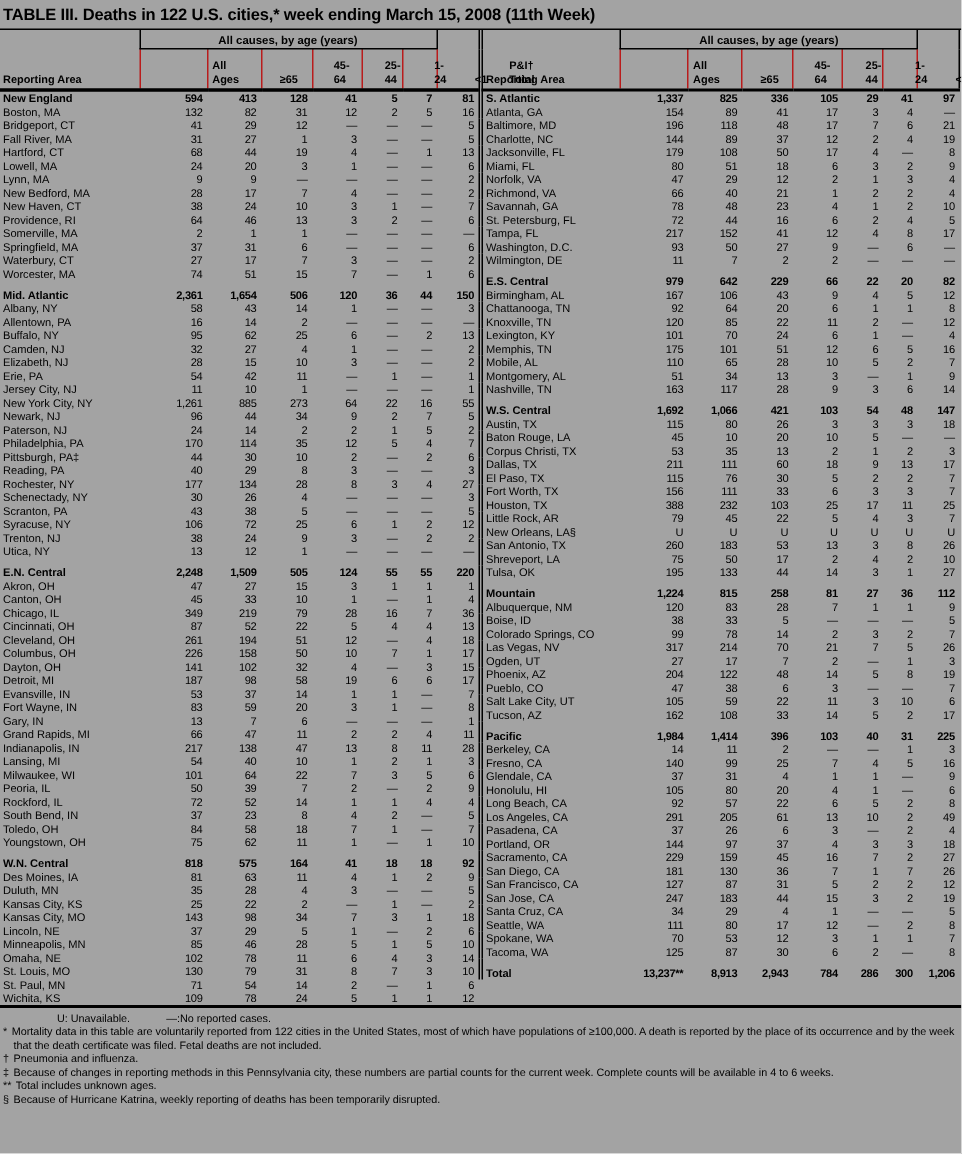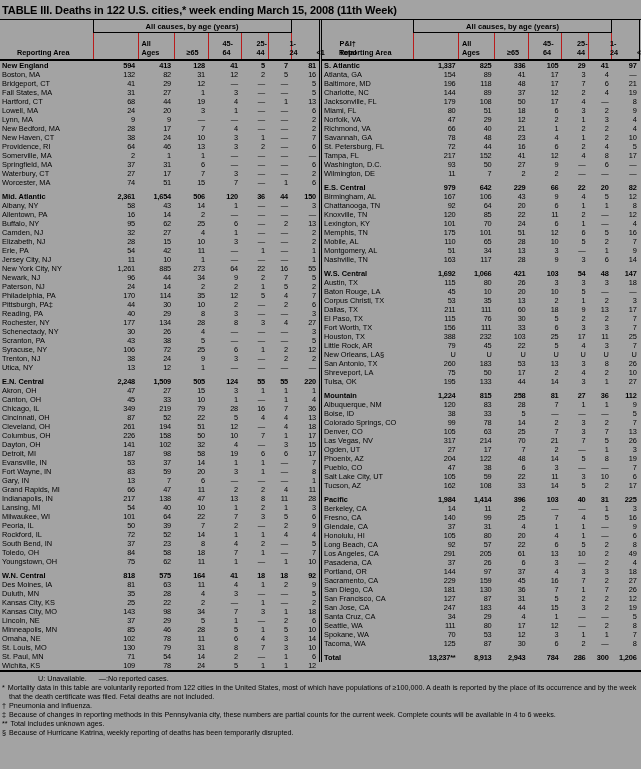--- a/index.html
+++ b/index.html
@@ -10,29 +10,29 @@
   table{border-collapse:collapse;table-layout:fixed;width:319px;}
   .half-right{border-left:3px double #000;}
   th,td{padding:0;margin:0;}
   tr.h1 th{height:12px;text-align:center;}
   th.spanner{border-left:1px solid #000;border-right:1px solid #000;border-bottom:1px solid #000;
              font-size:7.6px;font-weight:bold;text-align:center;vertical-align:middle;}
   th.pi-top{}
   .half-right th.edge{border-right:1px solid #000;}
   tr.h2 th{border-bottom:2px solid #000;font-size:7.3px;font-weight:bold;vertical-align:bottom;
            padding-bottom:2px;height:24px;}
-  th.ra{text-align:left;padding-left:17px;}
+  th.ra{text-align:left;padding-left:2px;}
   th.numh{border-left:1px solid #b91c1c;text-align:center;white-space:pre-line;line-height:8.5px;padding-left:48px;}
   td{font-size:7.4px;line-height:9px;height:9px;white-space:nowrap;}
   td.area{text-align:left;padding-left:2px;overflow:hidden;}
   td.num{text-align:right;padding-right:3px;letter-spacing:-0.2px;}
   tr.bold td{font-weight:bold;}
   tr.gap td{padding-top:5px;}
   .footnotes{font-size:7.2px;line-height:9px;padding:2px 3px 0 2px;}
-  .legend{display:flex;gap:12px;padding-left:36px;}
+  .legend{display:flex;gap:24px;padding-left:36px;}
   .fn{padding-left:7px;text-indent:-7px;}
   .fn .m{padding-right:1px;}
 </style>
 </head>
 <body>
 
 <div class="page">
   <div class="title">TABLE III. Deaths in 122 U.S. cities,* week ending March 15, 2008 (11th Week)</div>
 
   <div class="table-outer">
@@ -92,21 +92,21 @@
             <td class="area">Bridgeport, CT</td>
             <td class="num">41</td>
             <td class="num">29</td>
             <td class="num">12</td>
             <td class="num">—</td>
             <td class="num">—</td>
             <td class="num">—</td>
             <td class="num">5</td>
           </tr>
           <tr>
-            <td class="area">Fall States, MA</td>
+            <td class="area">Fall River, MA</td>
             <td class="num">31</td>
             <td class="num">27</td>
             <td class="num">1</td>
             <td class="num">3</td>
             <td class="num">—</td>
             <td class="num">—</td>
             <td class="num">5</td>
           </tr>
           <tr>
             <td class="area">Hartford, CT</td>
@@ -1146,30 +1146,20 @@
             <td class="area">Colorado Springs, CO</td>
             <td class="num">99</td>
             <td class="num">78</td>
             <td class="num">14</td>
             <td class="num">2</td>
             <td class="num">3</td>
             <td class="num">2</td>
             <td class="num">7</td>
           </tr>
           <tr>
-            <td class="area">Denver, CO</td>
-            <td class="num">105</td>
-            <td class="num">63</td>
-            <td class="num">25</td>
-            <td class="num">7</td>
-            <td class="num">3</td>
-            <td class="num">7</td>
-            <td class="num">13</td>
-          </tr>
-          <tr>
             <td class="area">Las Vegas, NV</td>
             <td class="num">317</td>
             <td class="num">214</td>
             <td class="num">70</td>
             <td class="num">21</td>
             <td class="num">7</td>
             <td class="num">5</td>
             <td class="num">26</td>
           </tr>
           <tr>

